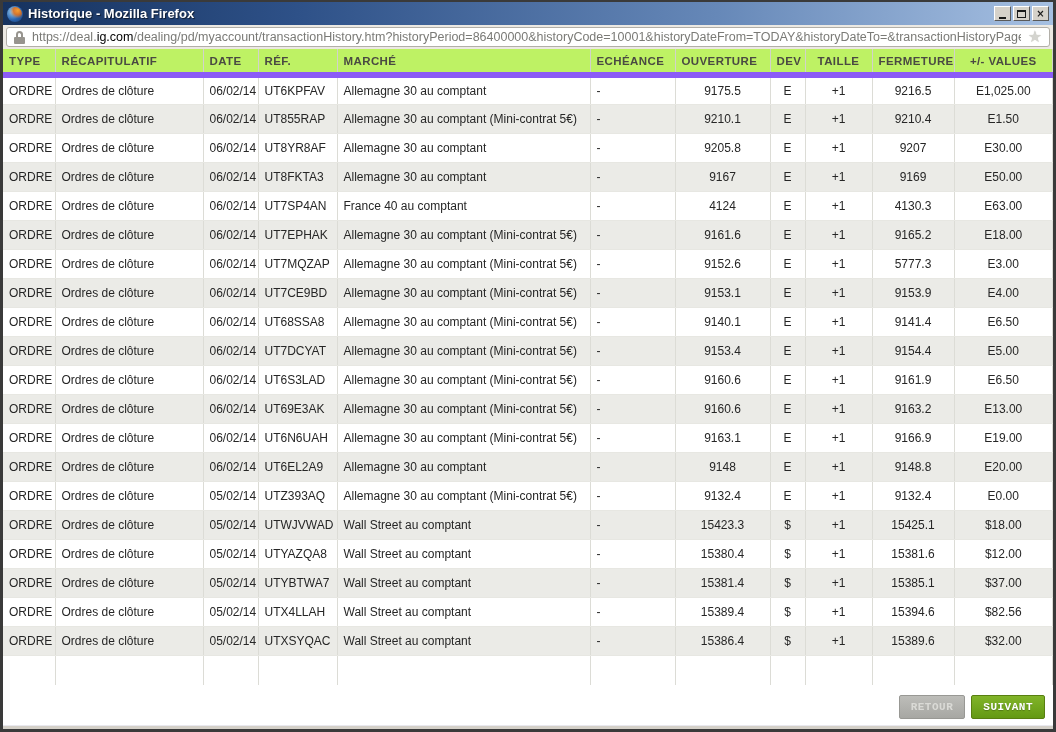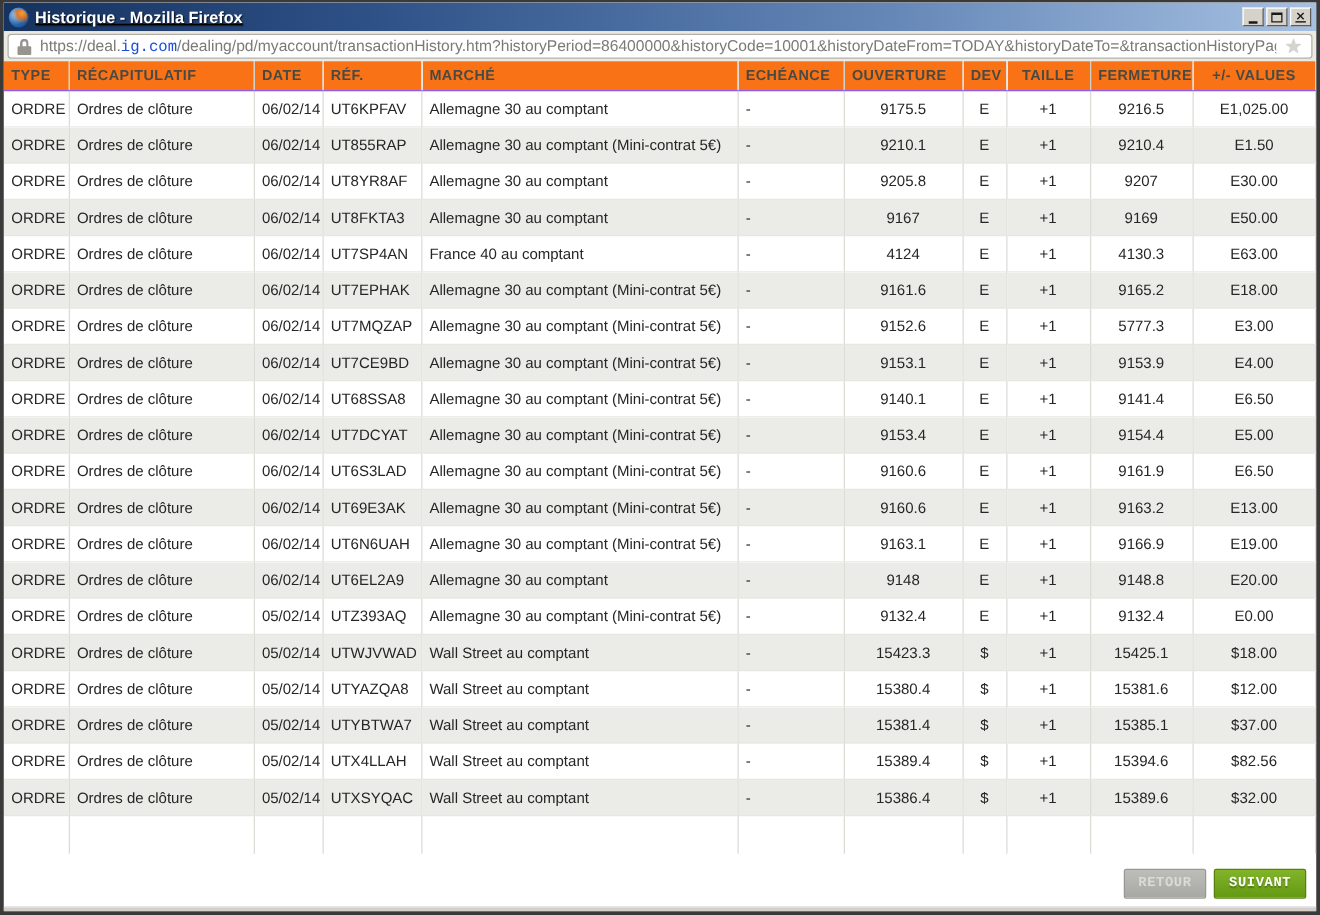--- a/index.html
+++ b/index.html
@@ -8,21 +8,20 @@
   .window {
     position:relative; width:1056px; height:732px;
     border:3px solid #3a3a3a; border-top-width:2px;
     background:#fff; overflow:hidden;
   }
 
   
   .titlebar {
     height:23px; display:flex; align-items:center; padding:0 4px; gap:5px;
     background:linear-gradient(90deg,#16325e 0%,#2e5188 28%,#6688b8 68%,#a6c0e2 100%);
-    text-decoration:underline;
   }
   .ff-icon {
     width:16px; height:16px; border-radius:50%;
     background:radial-gradient(circle at 35% 35%, #9cd0f5 0%, #2a65b0 55%, #163a72 100%);
     position:relative; flex:0 0 auto;
   }
   .ff-icon::after {
     content:""; position:absolute; inset:1px;
     border-radius:50%;
     background:radial-gradient(circle at 70% 25%, rgba(255,160,40,.95) 0%, rgba(230,110,20,.85) 30%, rgba(230,110,20,0) 55%);
@@ -52,30 +51,30 @@
   .lock { position:relative; width:11px; height:13px; flex:0 0 auto; }
   .lock .shackle {
     position:absolute; top:0; left:2px; width:7px; height:7px;
     border:2px solid #97948e; border-bottom:none; border-radius:4px 4px 0 0;
   }
   .lock .body {
     position:absolute; bottom:0; left:0; width:11px; height:7px;
     background:#97948e; border-radius:1px;
   }
   .url-text { overflow:hidden; text-overflow:clip; flex:1 1 auto; }
-  .url-domain { color:#1d4ed8;font-family:Liberation Mono, monospace; }
+  .url-domain { color:#000000; }
   .star-icon { margin-left:auto; flex:0 0 auto; color:#d4d4cf; font-size:16px; line-height:1;
     font-family:"DejaVu Sans",sans-serif; text-shadow:0 0 1px #bdbdb8; }
 
   
   table { width:100%; border-collapse:collapse; table-layout:fixed; }
   thead th {
-    background:#f97316; color:#4a4a42; font-size:11.5px; font-weight:bold;
+    background:#bef264; color:#4a4a42; font-size:11.5px; font-weight:bold;
     letter-spacing:.4px; text-align:left; padding:6px 6px 5px 6px;
-    border-right:1px solid #d2d2cb; border-bottom:1px solid #8b5cf6;
+    border-right:1px solid #d2d2cb; border-bottom:6px solid #8b5cf6;
     white-space:nowrap; overflow:hidden;
   }
   tbody td {
     height:29px; padding:0 6px; font-size:12px; color:#262626;
     border-right:1px solid #dcdcd6; border-bottom:1px solid #e7e7e2;
     white-space:nowrap; overflow:hidden; background:#fff;
   }
   tbody tr:nth-child(even) td { background:#ebebe7; }
   tbody tr.filler td { background:#fff; height:30px; border-bottom:none; }
   th.al-r, td.al-r { text-align:center; }

